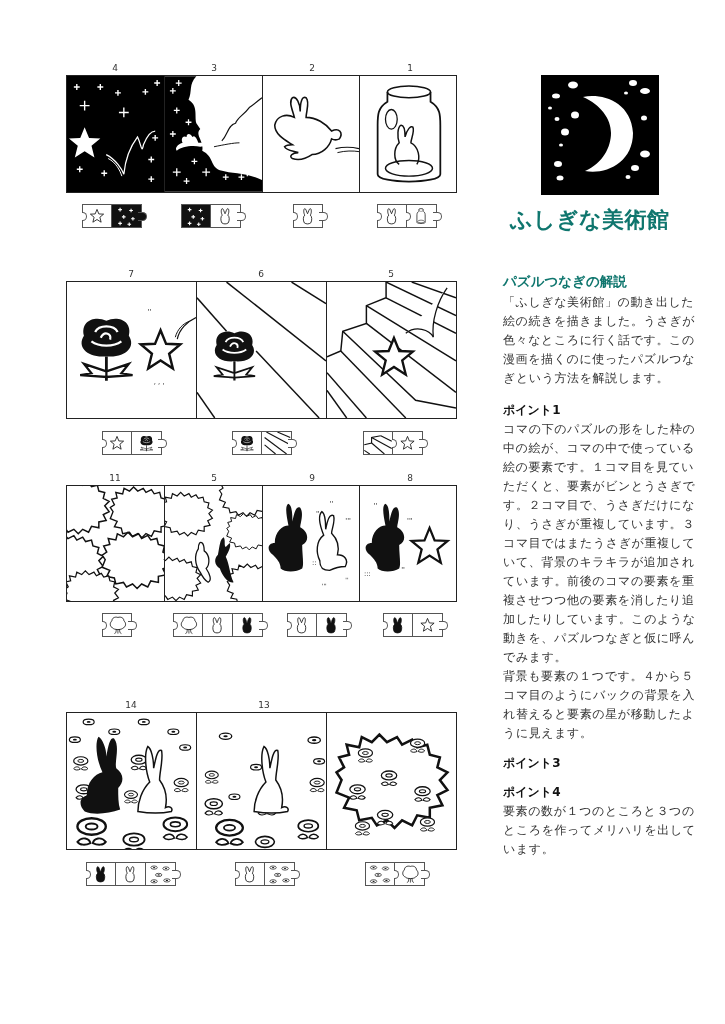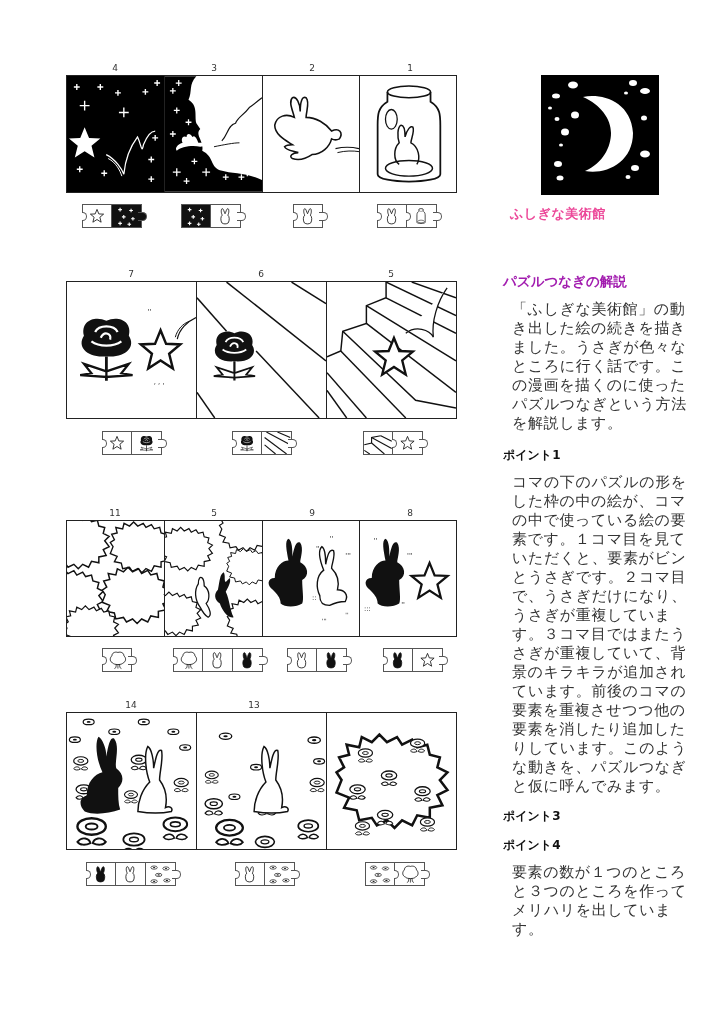--- a/index.html
+++ b/index.html
@@ -11,25 +11,25 @@
   .pnum { position: absolute; font-size: 9px; color: #333; text-align: center; width: 30px; margin-left: -15px; }
   .pieces { position: absolute; display: flex; height: 26px; }
   .piece { width: 30px; height: 24px; border: 1px solid #555; box-sizing: border-box; position: relative; background: #fff; overflow: visible; }
   .piece + .piece { border-left: none; }
   .piece.dark { background: #111; }
   .piece svg { position: absolute; left: 0; top: 0; width: 100%; height: 100%; }
   .knob-r { position: absolute; right: -6px; top: 7px; width: 9px; height: 9px; border: 1px solid #555; border-left: none; border-radius: 0 6px 6px 0; background: #fff; box-sizing: border-box; }
   .knob-l { position: absolute; left: -1px; top: 7px; width: 5px; height: 9px; border: 1px solid #555; border-left: none; border-radius: 0 6px 6px 0; background: #fff; box-sizing: border-box; }
   .piece.dark .knob-r { background: #111; }
   #logo { position: absolute; left: 541px; top: 75px; width: 118px; height: 120px; background: #000; }
-  #logo-title { position: absolute; left: 510px; top: 205px; font-size: 13px; font-weight: bold; color: #ec4899; letter-spacing: 0.5px; }
+  #logo-title { position: absolute; left: 510px; top: 205px; font-size: 22px; font-weight: bold; color: #0f766e; letter-spacing: 0.5px; }
   #explain { position: absolute; left: 503px; top: 273px; width: 195px; }
-  #explain h2 { font-size: 13.5px; font-weight: bold; margin: 0 0 2px 0; color: #a21caf; }
+  #explain h2 { font-size: 13.5px; font-weight: bold; margin: 0 0 2px 0; color: #0f766e; }
   #explain h3 { font-size: 12px; font-weight: bold; margin: 12px 0 1px 0; color: #111; }
-  #explain p { font-size: 15px; line-height: 19px; margin: 9px; color: #333; letter-spacing: 0.6px; }
+  #explain p { font-size: 12px; line-height: 19px; margin: 0; color: #333; letter-spacing: 0.6px; }
 </style>
 </head>
 <body>
 
 <svg width="0" height="0" style="position:absolute">
   <defs>
     <symbol id="sym-star" viewBox="0 0 40 40">
       <polygon points="20,4 24.5,15 36,15.5 27,23 30,35 20,28.5 10,35 13,23 4,15.5 15.5,15" fill="#fff" stroke="#111" stroke-width="2"></polygon>
     </symbol>
     <symbol id="sym-star-white" viewBox="0 0 40 40">
@@ -291,21 +291,21 @@
     <div class="piece">
         <svg viewBox="0 0 30 24">
           <use href="#sym-star" x="6" y="3" width="18" height="18"></use>
         </svg>
         <div class="knob-l"></div>
         <div class="knob-r"></div>
       </div>
   </div>
 </div>
 
-<div class="strip" style="left:66px; top:507px; width:391px; height:180px;">
+<div class="strip" style="left:66px; top:472px; width:391px; height:180px;">
   <div class="pnum" style="left:49px; top:1px;">11</div>
   <div class="panel" style="left:0; top:13px; width:99px; height:117px;">
     <svg viewBox="0 0 99 117">
       <use href="#sym-bush" x="-30" y="-10" width="80" height="60"></use>
       <use href="#sym-bush" x="40" y="-2" width="70" height="56"></use>
       <use href="#sym-bush" x="-36" y="46" width="80" height="60"></use>
       <use href="#sym-bush" x="30" y="44" width="80" height="62"></use>
       <use href="#sym-bush" x="-10" y="84" width="70" height="50"></use>
     </svg>
   </div>
@@ -419,21 +419,21 @@
       <use href="#sym-flower" x="4" y="70" width="26" height="20"></use>
       <use href="#sym-flower" x="54" y="76" width="22" height="18"></use>
       <use href="#sym-flower" x="104" y="64" width="24" height="18"></use>
       <path d="M18 100 C12 94 12 86 20 84 C20 70 28 62 36 60 C30 48 28 30 32 24 C36 26 40 36 40 44 C42 32 44 24 48 26 C54 34 48 50 50 56 C58 62 58 70 52 76 C52 84 52 92 54 98 C42 102 28 104 18 100 Z" fill="#111"></path>
       <path d="M72 100 C72 90 76 78 84 70 C80 60 78 42 82 34 C86 36 88 48 88 56 C90 46 92 36 96 38 C98 46 94 60 94 68 C100 76 102 86 100 96 C104 94 108 96 106 100 C96 102 84 102 72 100 Z" fill="#fff" stroke="#111" stroke-width="1.5"></path>
       <use href="#sym-flower" x="0" y="102" width="50" height="36"></use>
       <use href="#sym-flower" x="90" y="102" width="40" height="30"></use>
       <use href="#sym-flower" x="50" y="118" width="36" height="28"></use>
     </svg>
   </div>
-  <div class="pnum" style="left:188px; top:1px;">13</div>
+  <div class="pnum" style="left:198px; top:1px;">13</div>
   <div class="panel" style="left:130px; top:13px; width:131px; height:138px;">
     <svg viewBox="0 0 131 138">
       <use href="#sym-small-flower" x="20" y="18" width="18" height="11"></use>
       <use href="#sym-small-flower" x="110" y="22" width="18" height="11"></use>
       <use href="#sym-small-flower" x="116" y="44" width="16" height="10"></use>
       <use href="#sym-small-flower" x="52" y="50" width="16" height="10"></use>
       <use href="#sym-flower" x="4" y="56" width="22" height="18"></use>
       <use href="#sym-flower" x="110" y="64" width="24" height="18"></use>
       <use href="#sym-small-flower" x="30" y="80" width="16" height="10"></use>
       <use href="#sym-flower" x="2" y="84" width="30" height="22"></use>
@@ -546,18 +546,19 @@
 </div>
 <div id="logo-title">ふしぎな美術館</div>
 
 <div id="explain">
   <h2>パズルつなぎの解説</h2>
   <p>「ふしぎな美術館」の動き出した絵の続きを描きました。うさぎが色々なところに行く話です。この漫画を描くのに使ったパズルつなぎという方法を解説します。</p>
 
   <h3 style="margin-top:14px;">ポイント1</h3>
   <p>コマの下のパズルの形をした枠の中の絵が、コマの中で使っている絵の要素です。１コマ目を見ていただくと、要素がビンとうさぎです。２コマ目で、うさぎだけになり、うさぎが重複しています。３コマ目ではまたうさぎが重複していて、背景のキラキラが追加されています。前後のコマの要素を重複させつつ他の要素を消したり追加したりしています。このような動きを、パズルつなぎと仮に呼んでみます。</p>
 
+  <p>背景も要素の１つです。４から５コマ目のようにバックの背景を入れ替えると要素の星が移動したように見えます。</p>
 
   <h3>ポイント3</h3>
 
   <h3>ポイント4</h3>
   <p>要素の数が１つのところと３つのところを作ってメリハリを出しています。</p>
 </div>
 
 </body></html>

